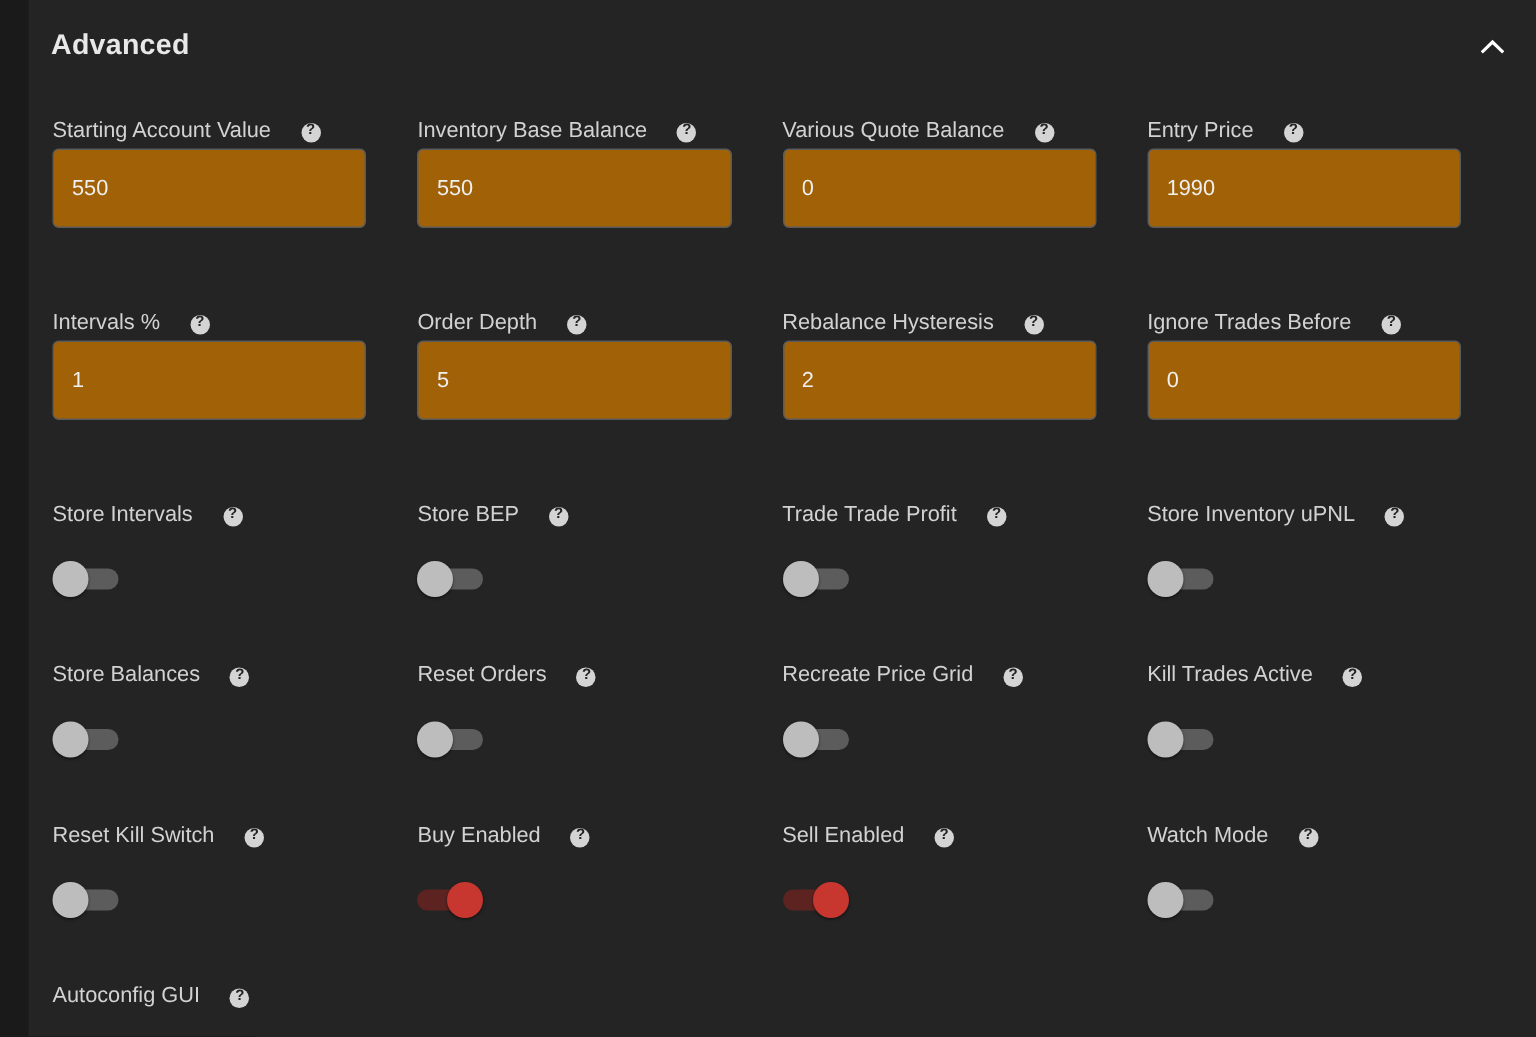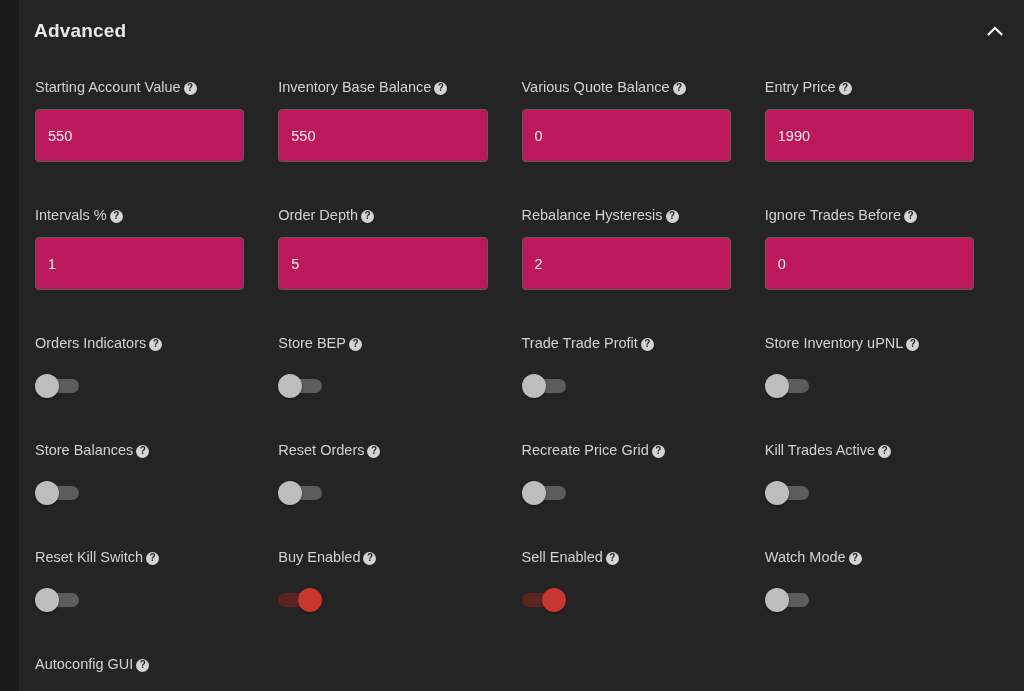--- a/index.html
+++ b/index.html
@@ -81,21 +81,21 @@
 
   
   .row-input .cell { height: 128px; }
   
   .row-toggle .cell { height: 107px; }
   .row-last .cell { height: 46px; }
 
   .field-label {
     display: flex;
     align-items: center;
-    gap: 3px;
+    gap: 20px;
     font-size: 14.5px;
     color: #d2d2d2;
     padding-top: 18px;
     white-space: nowrap;
   }
 
   
   .help-icon {
     display: inline-flex;
     align-items: center;
@@ -113,22 +113,22 @@
     flex: none;
     transform: translateY(1px);
   }
   .help-icon span { transform: translateY(-0.5px); }
 
   
   .text-input {
     display: block;
     width: 100%;
     height: 53px;
-    margin-top: 14px;
-    background: #be185d;
+    margin-top: 4px;
+    background: #a16207;
     border: 1px solid #5b5b5b;
     border-radius: 4px;
     color: #f0f0f0;
     font-size: 14.5px;
     font-family: "Liberation Sans", sans-serif;
     padding: 0 12px;
     outline: none;
   }
 
   
@@ -251,21 +251,21 @@
               <span class="help-icon">
                 <span>?</span>
               </span>
             </div>
             <input type="text" class="text-input" value="0" style="">
           </div>
         </div>
         <div class="row row-toggle">
           <div class="cell">
             <div class="field-label">
-              <span>Orders Indicators</span>
+              <span>Store Intervals</span>
               <span class="help-icon">
                 <span>?</span>
               </span>
             </div>
             <div class="toggle">
               <span class="track"></span>
               <span class="knob"></span>
             </div>
           </div>
           <div class="cell">

